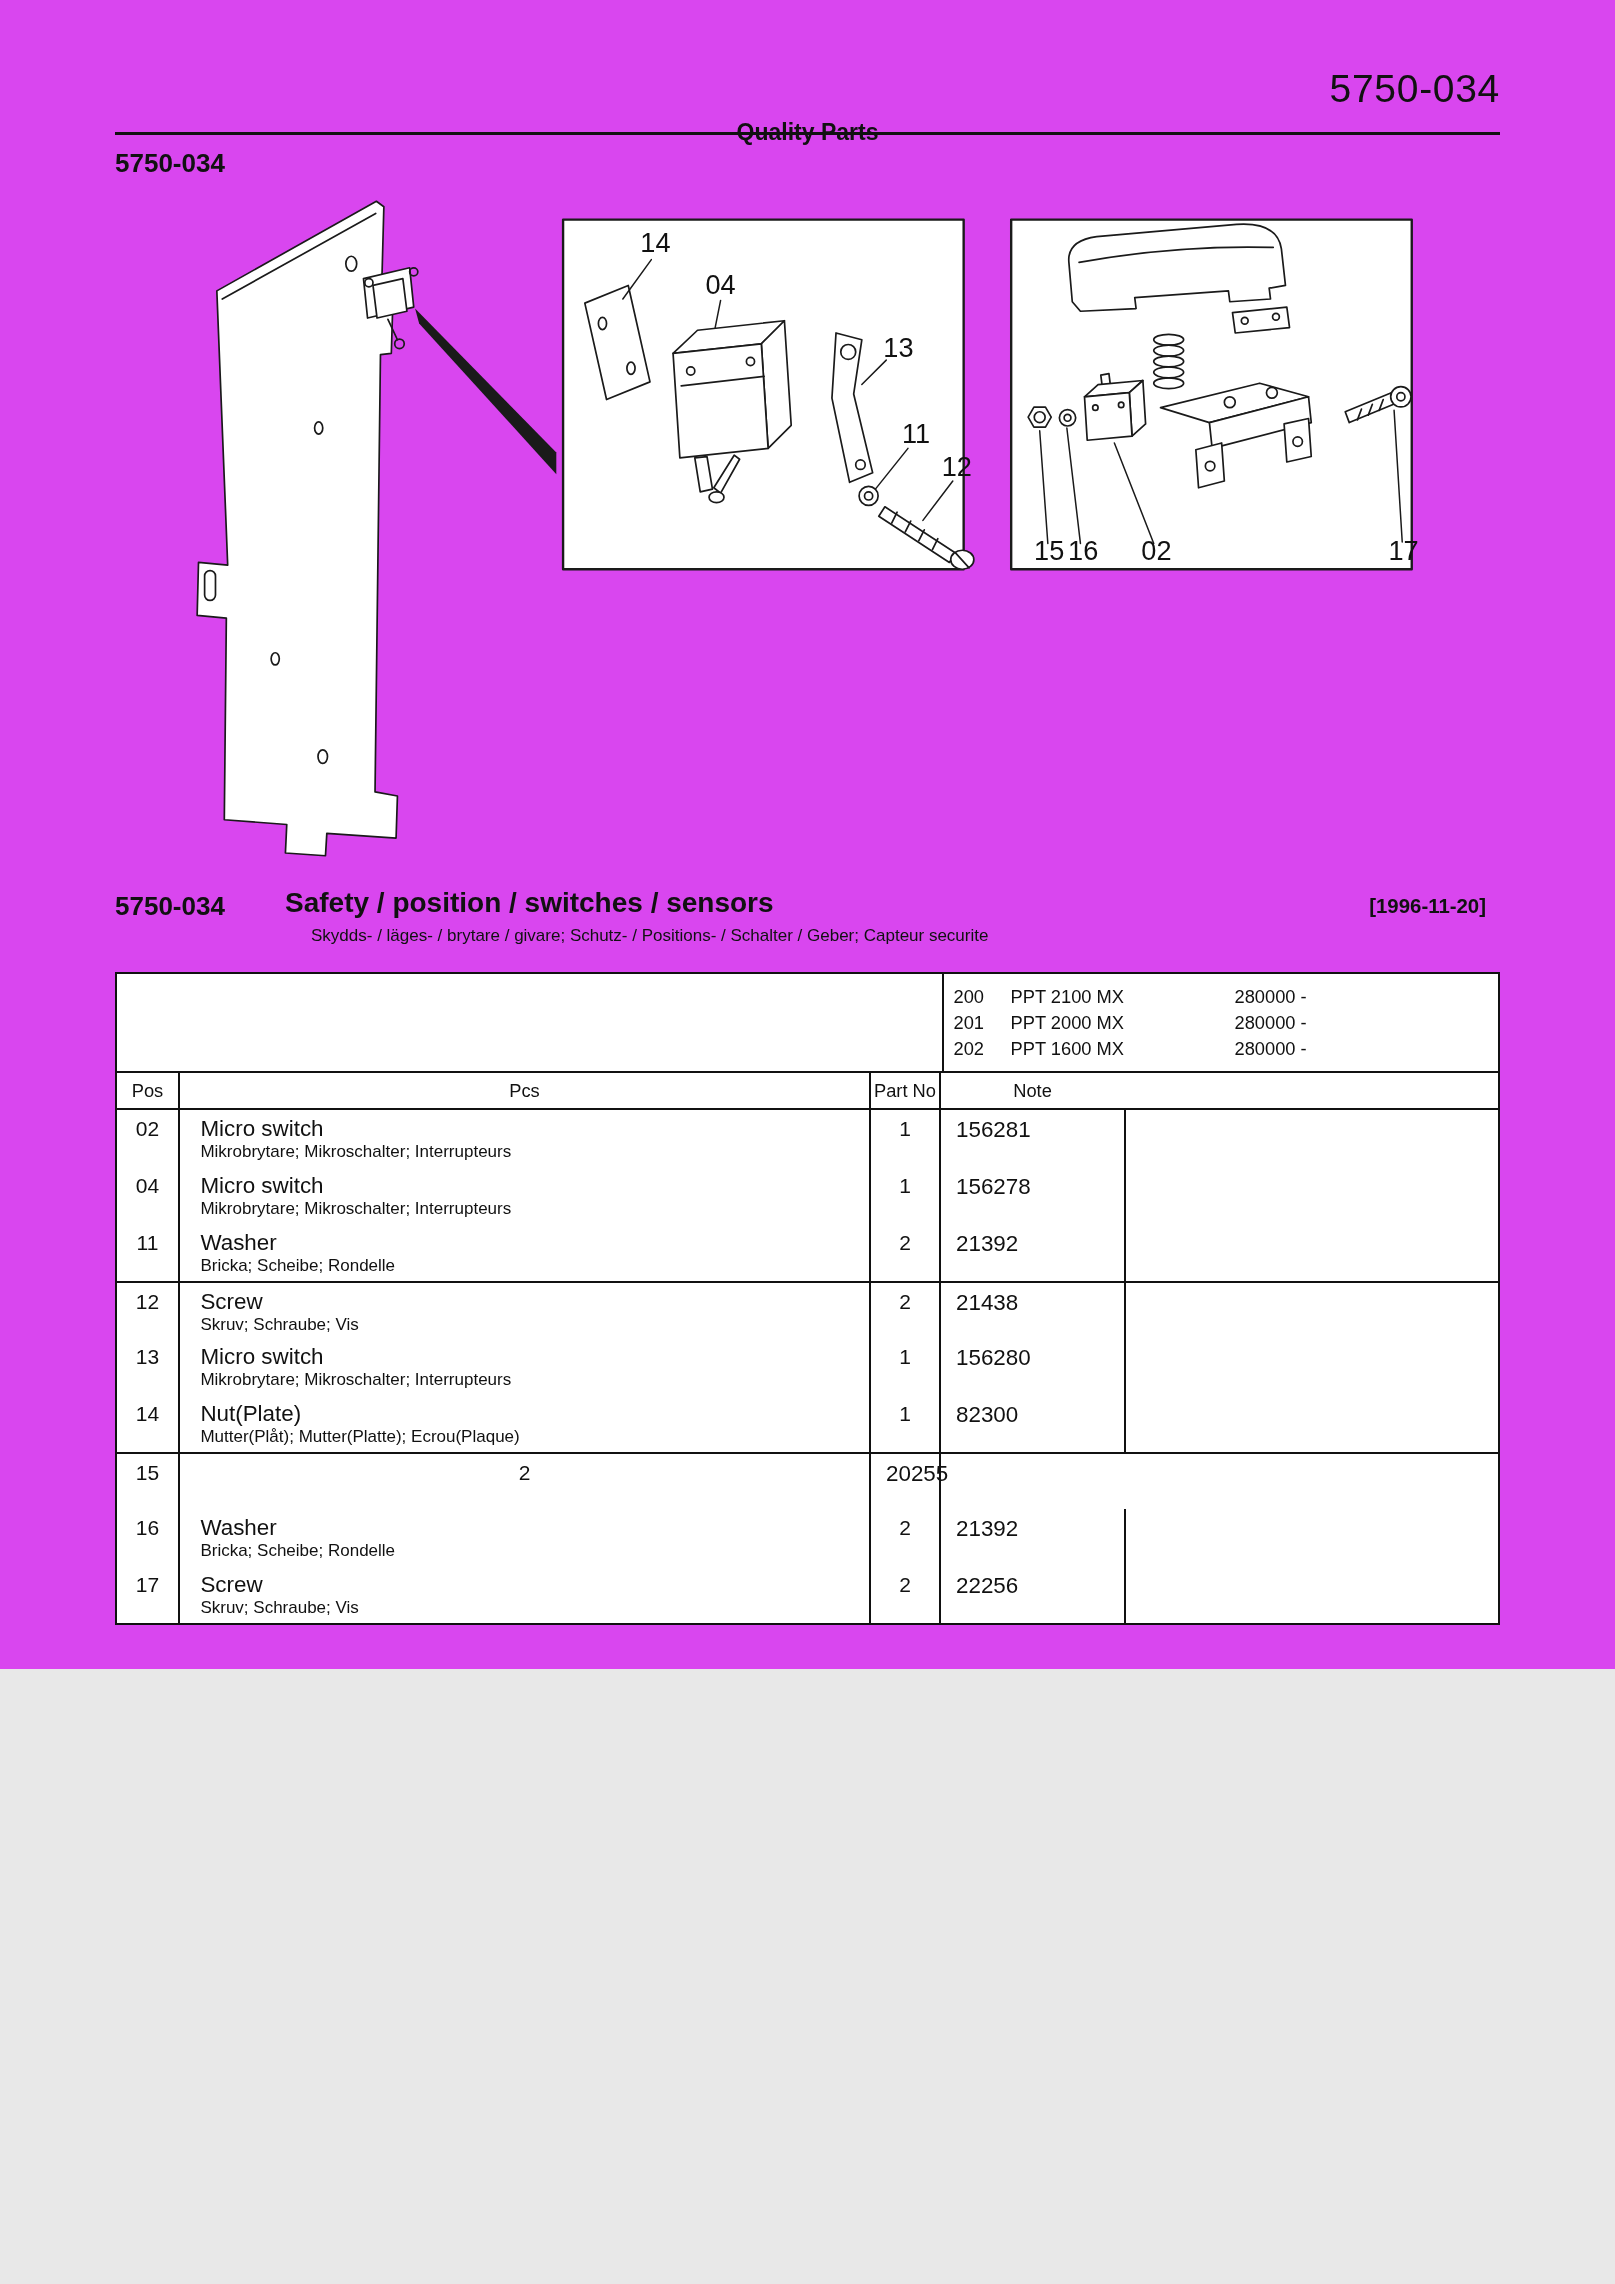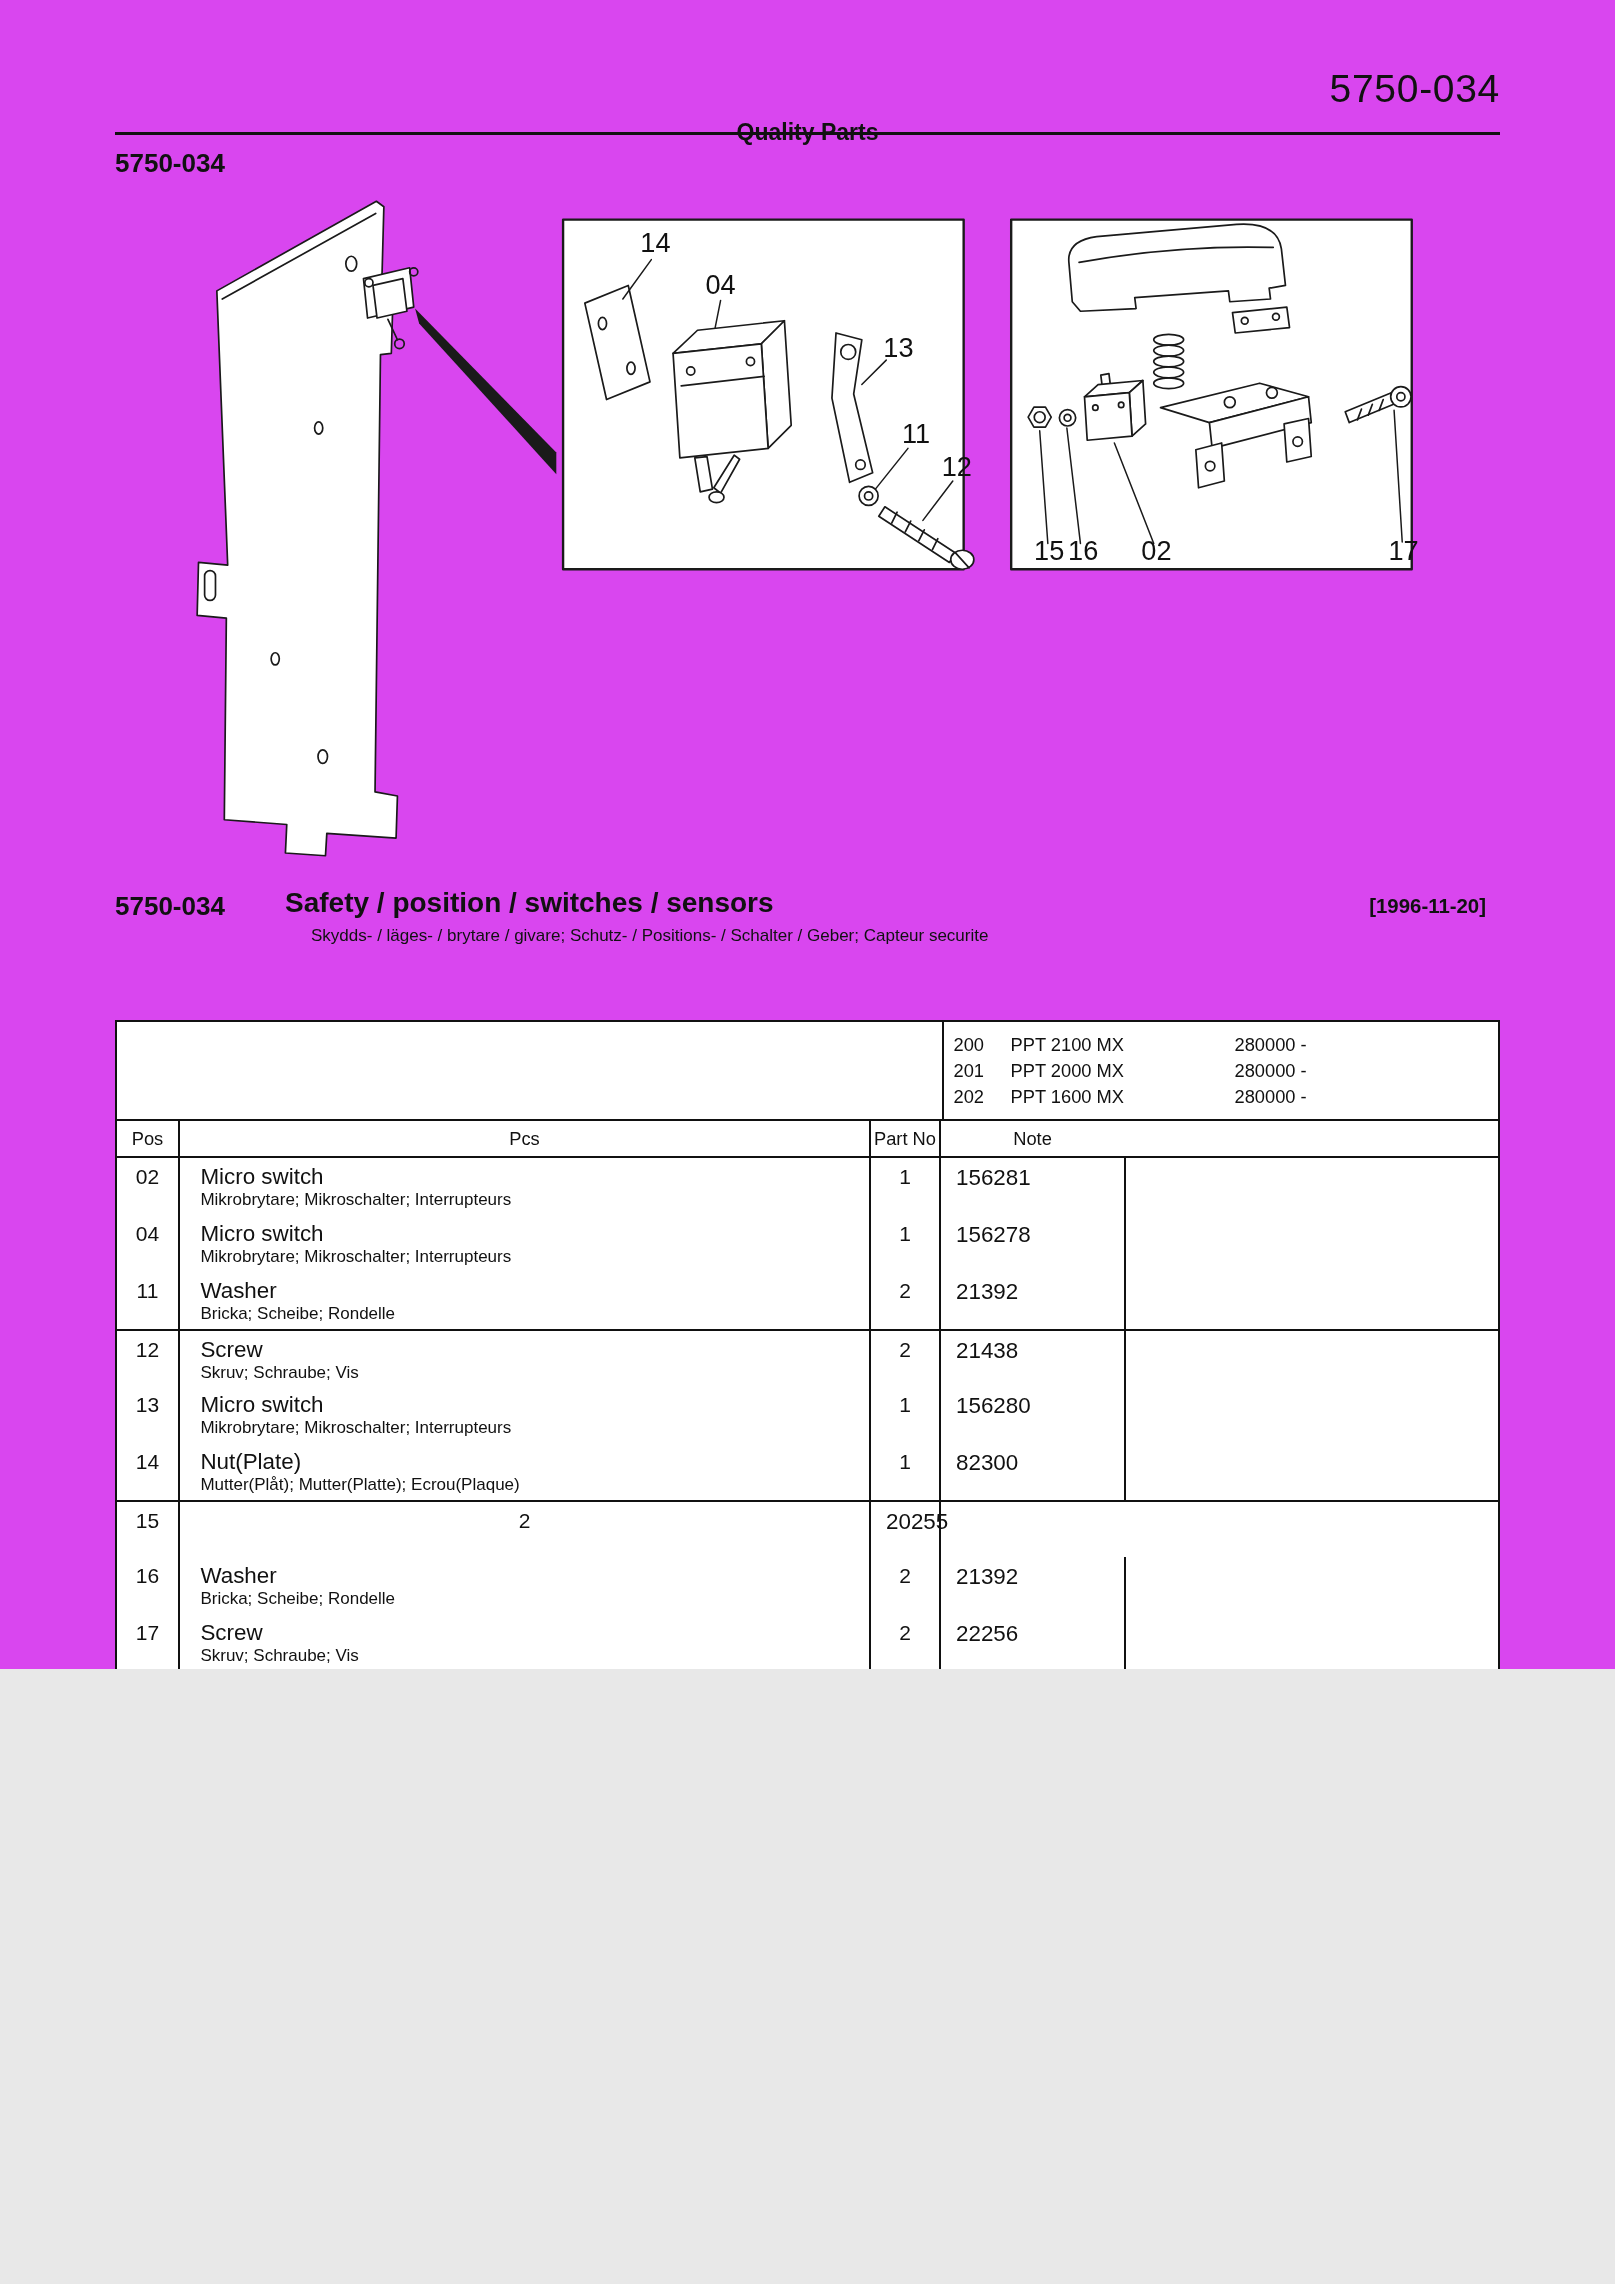--- a/index.html
+++ b/index.html
@@ -34,21 +34,21 @@
   }
 
   
   .sec { position:absolute; left:115px; top:887px; width:1385px; height:75px; }
   .sec-code  { position:absolute; left:0; top:4.1px; font-size:26px; font-weight:bold; }
   .sec-title { position:absolute; left:170px; top:0; font-size:28px; font-weight:bold; }
   .sec-date  { position:absolute; right:14px; top:8.1px; font-size:20.4px; font-weight:bold; }
   .sec-sub   { position:absolute; left:170px; top:39px; font-size:17px;margin-left:26px; }
 
   
-  .ptable { position:absolute; left:115px; top:972px; width:1385px; border:2.7px solid #111; background:#fff;margin-top:48px; }
+  .ptable { position:absolute; left:115px; top:972px; width:1385px; border:2.7px solid #111; background:#fff; }
   .models { display:grid; grid-template-columns:825px 1fr; height:99px; border-bottom:2px solid #111; }
   .models-right { border-left:2px solid #111; padding:9.5px 0 0 9.5px; }
   .model-line { display:grid; grid-template-columns:57px 224px 1fr; font-size:18.3px; line-height:26px; }
   .colhead { display:grid; grid-template-columns:61px 691px 70px 185px 1fr; height:37px; border-bottom:2px solid #111; font-size:18.3px; }
   .colhead > div { display:flex; align-items:center; justify-content:center; border-left:2px solid #111; }
   .colhead > div:first-child { border-left:none;text-align:right; }
   .trow { display:grid; grid-template-columns:61px 691px 70px 185px 1fr; height:57px; }
   .trow > div { border-left:2px solid #111; }
   .trow > div:first-child { border-left:none; }
   .trow.group-start { border-top:2px solid #111; }

